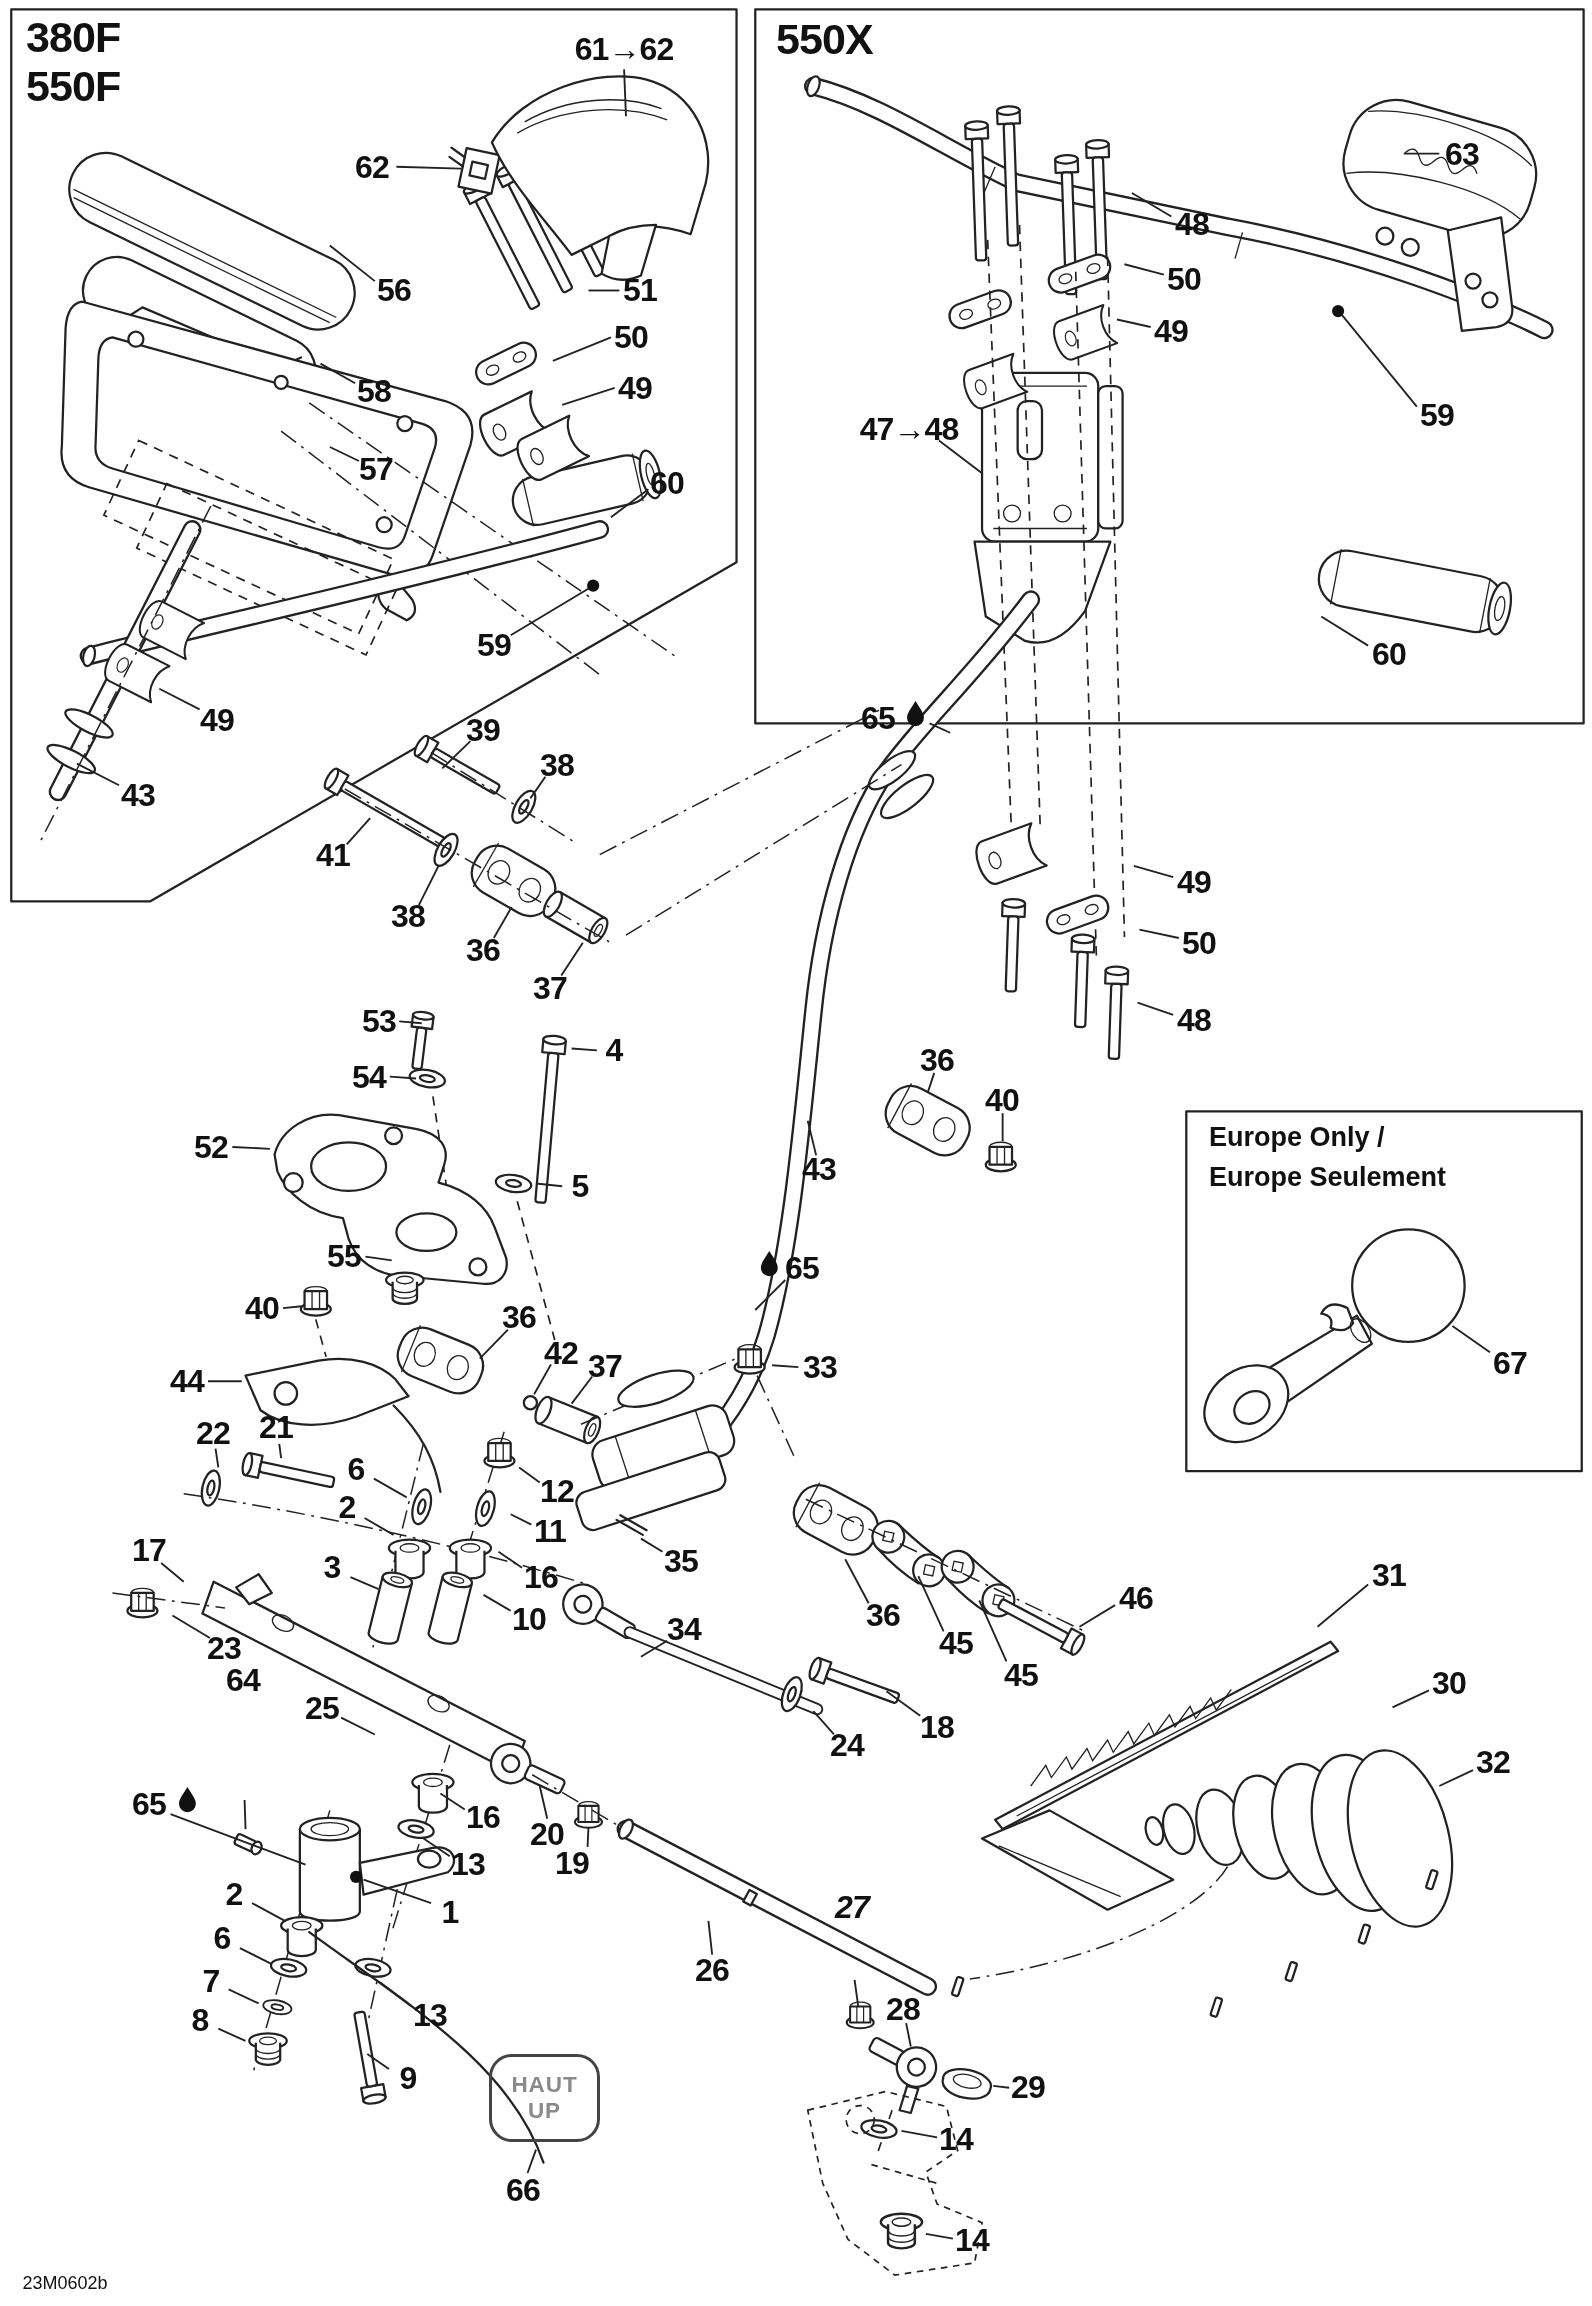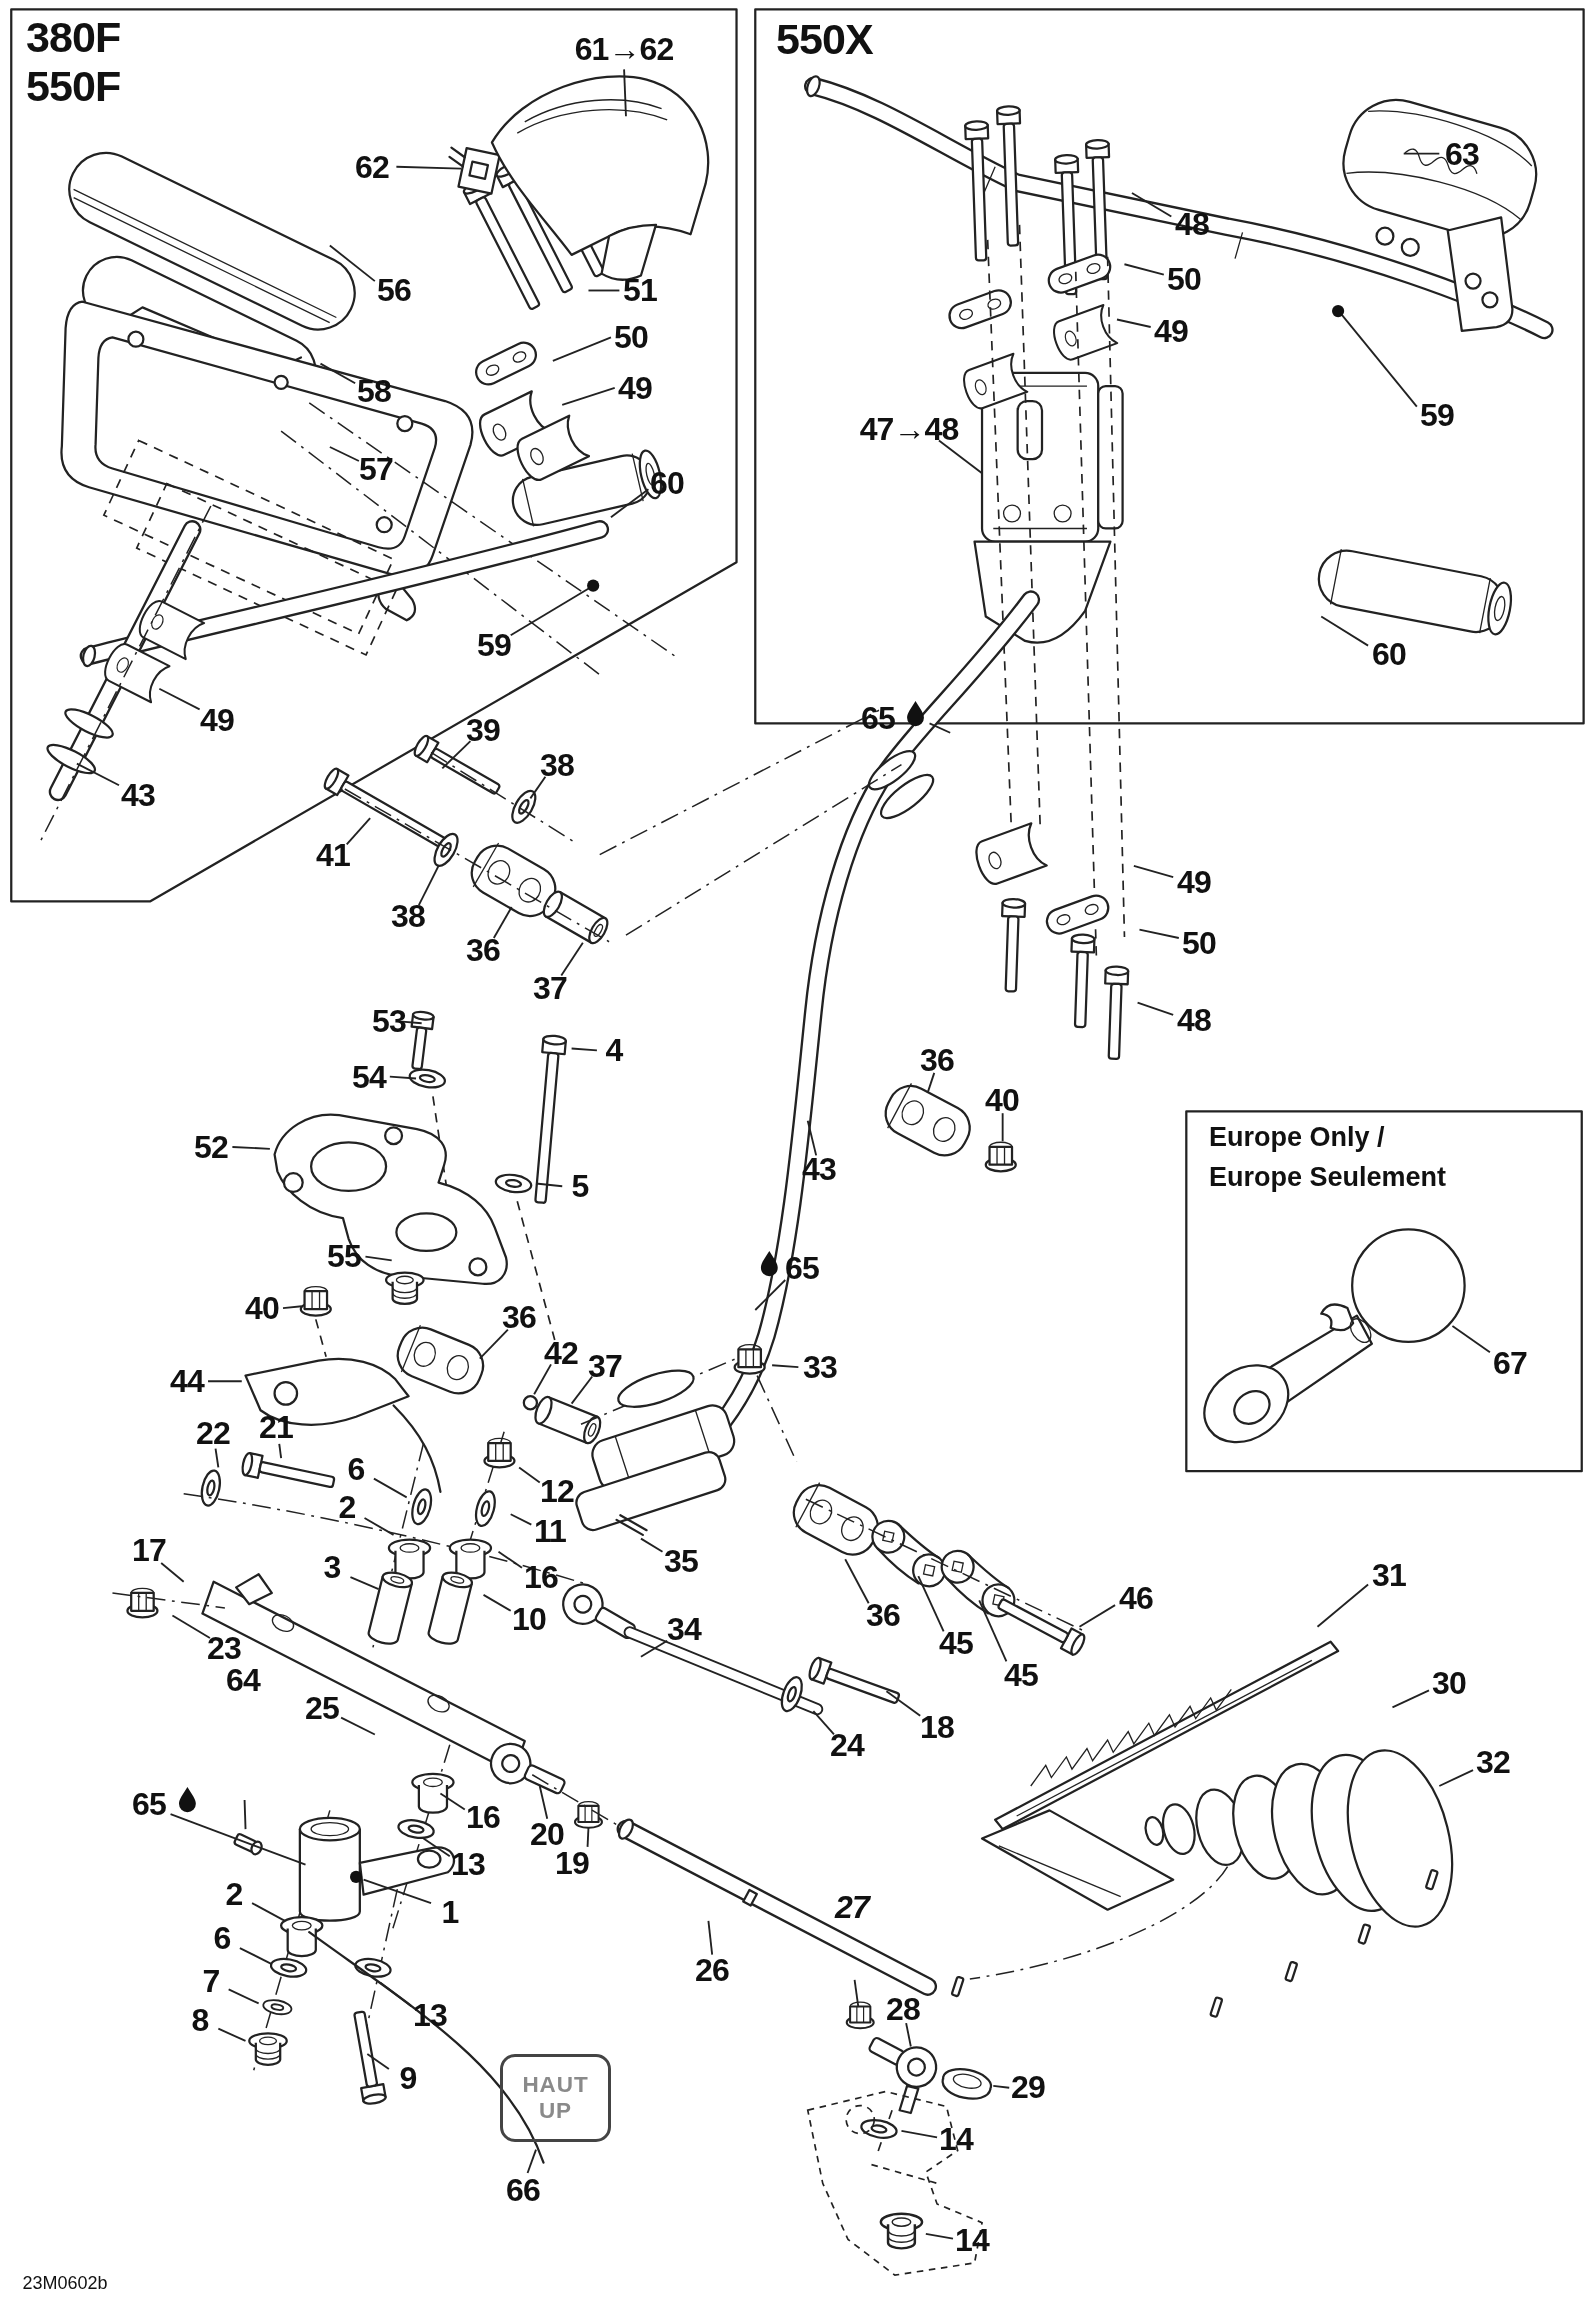--- a/index.html
+++ b/index.html
@@ -15,22 +15,22 @@
   .tIs{stroke:#fff;stroke-width:9;fill:none;stroke-linecap:round;}
   .dash{stroke:#222;stroke-width:1.8;fill:none;stroke-dasharray:10 8;}
   .dashdot{stroke:#222;stroke-width:1.6;fill:none;stroke-dasharray:20 7 3 7;}
   .dashg{stroke:#222;stroke-width:1.8;fill:none;stroke-dasharray:7 6;}
   .leader{stroke:#222;stroke-width:2;}
   .callout{position:absolute;transform:translate(-50%,-50%);font-size:32px;font-weight:600;
            letter-spacing:-0.9px;white-space:nowrap;}
   .model-hdr{position:absolute;font-size:43px;font-weight:700;letter-spacing:-0.9px;}
   .eu-hdr{position:absolute;font-size:27px;font-weight:700;}
   .haut-box{position:absolute;left:489px;top:2054px;width:105px;height:82px;border:3.3px solid #444;
-            border-radius:15px;display:flex;flex-direction:column;align-items:center;justify-content:center;
-            font-size:22.5px;font-weight:800;color:#8a8a8a;line-height:1.15;letter-spacing:0.9px;margin-left:11px;}
+            border-radius:23px;display:flex;flex-direction:column;align-items:center;justify-content:center;
+            font-size:22.5px;font-weight:800;color:#8a8a8a;line-height:1.15;letter-spacing:0.9px;}
   .part-code{position:absolute;left:22.5px;top:2273px;font-size:18px;font-weight:400;}
 </style>
 </head>
 <body>
 
 <div id="stage">
 
 <svg id="art" width="1593" height="2307" viewBox="0 0 1700 2462" xmlns="http://www.w3.org/2000/svg">
   <defs>
     <g id="bolt">
@@ -569,21 +569,21 @@
     <div class="callout" style="left: 878px; top: 718px;">65</div>
     <div class="callout" style="left: 1194px; top: 882px;">49</div>
     <div class="callout" style="left: 1199px; top: 943px;">50</div>
     <div class="callout" style="left: 1194px; top: 1020px;">48</div>
     <div class="callout" style="left: 483px; top: 730px;">39</div>
     <div class="callout" style="left: 557px; top: 765px;">38</div>
     <div class="callout" style="left: 333px; top: 855px;">41</div>
     <div class="callout" style="left: 408px; top: 916px;">38</div>
     <div class="callout" style="left: 483px; top: 950px;">36</div>
     <div class="callout" style="left: 550px; top: 988px;">37</div>
-    <div class="callout" style="left: 379px; top: 1021px; margin-left: 10px;">53</div>
+    <div class="callout" style="left: 379px; top: 1021px;">53</div>
     <div class="callout" style="left: 369px; top: 1077px;">54</div>
     <div class="callout" style="left: 614px; top: 1050px;">4</div>
     <div class="callout" style="left: 211px; top: 1147px;">52</div>
     <div class="callout" style="left: 580px; top: 1186px;">5</div>
     <div class="callout" style="left: 344px; top: 1256px;">55</div>
     <div class="callout" style="left: 937px; top: 1060px;">36</div>
     <div class="callout" style="left: 1002px; top: 1100px;">40</div>
     <div class="callout" style="left: 819px; top: 1169px;">43</div>
     <div class="callout" style="left: 802px; top: 1268px;">65</div>
     <div class="callout" style="left: 820px; top: 1367px;">33</div>

